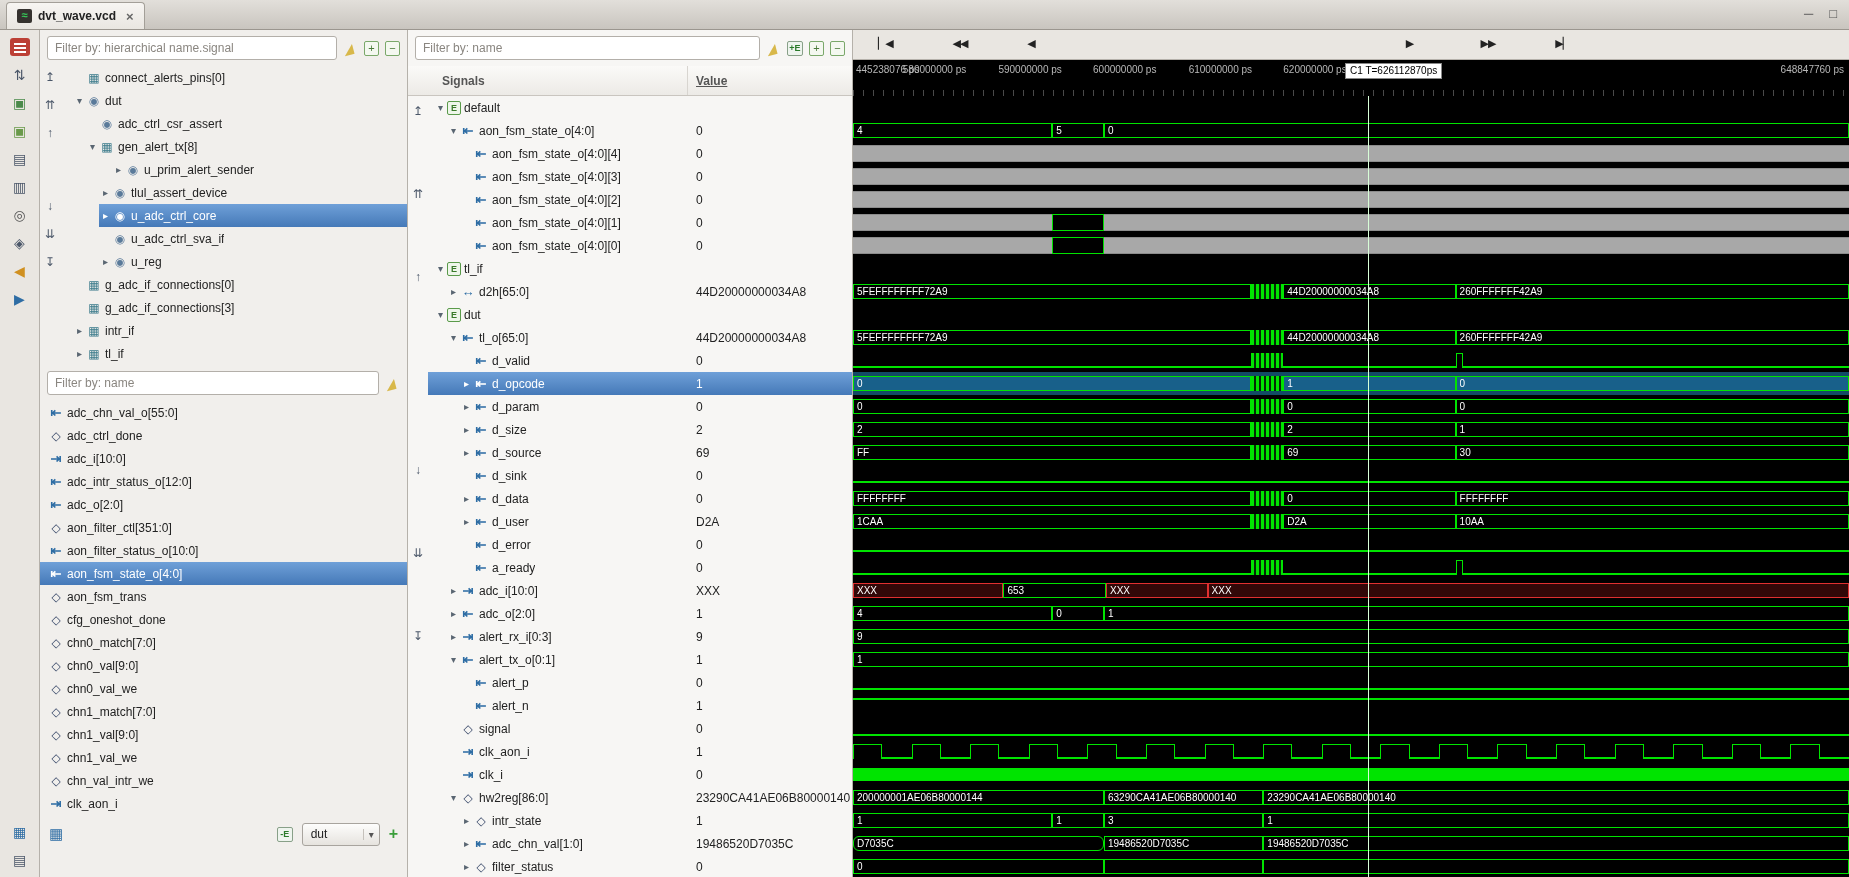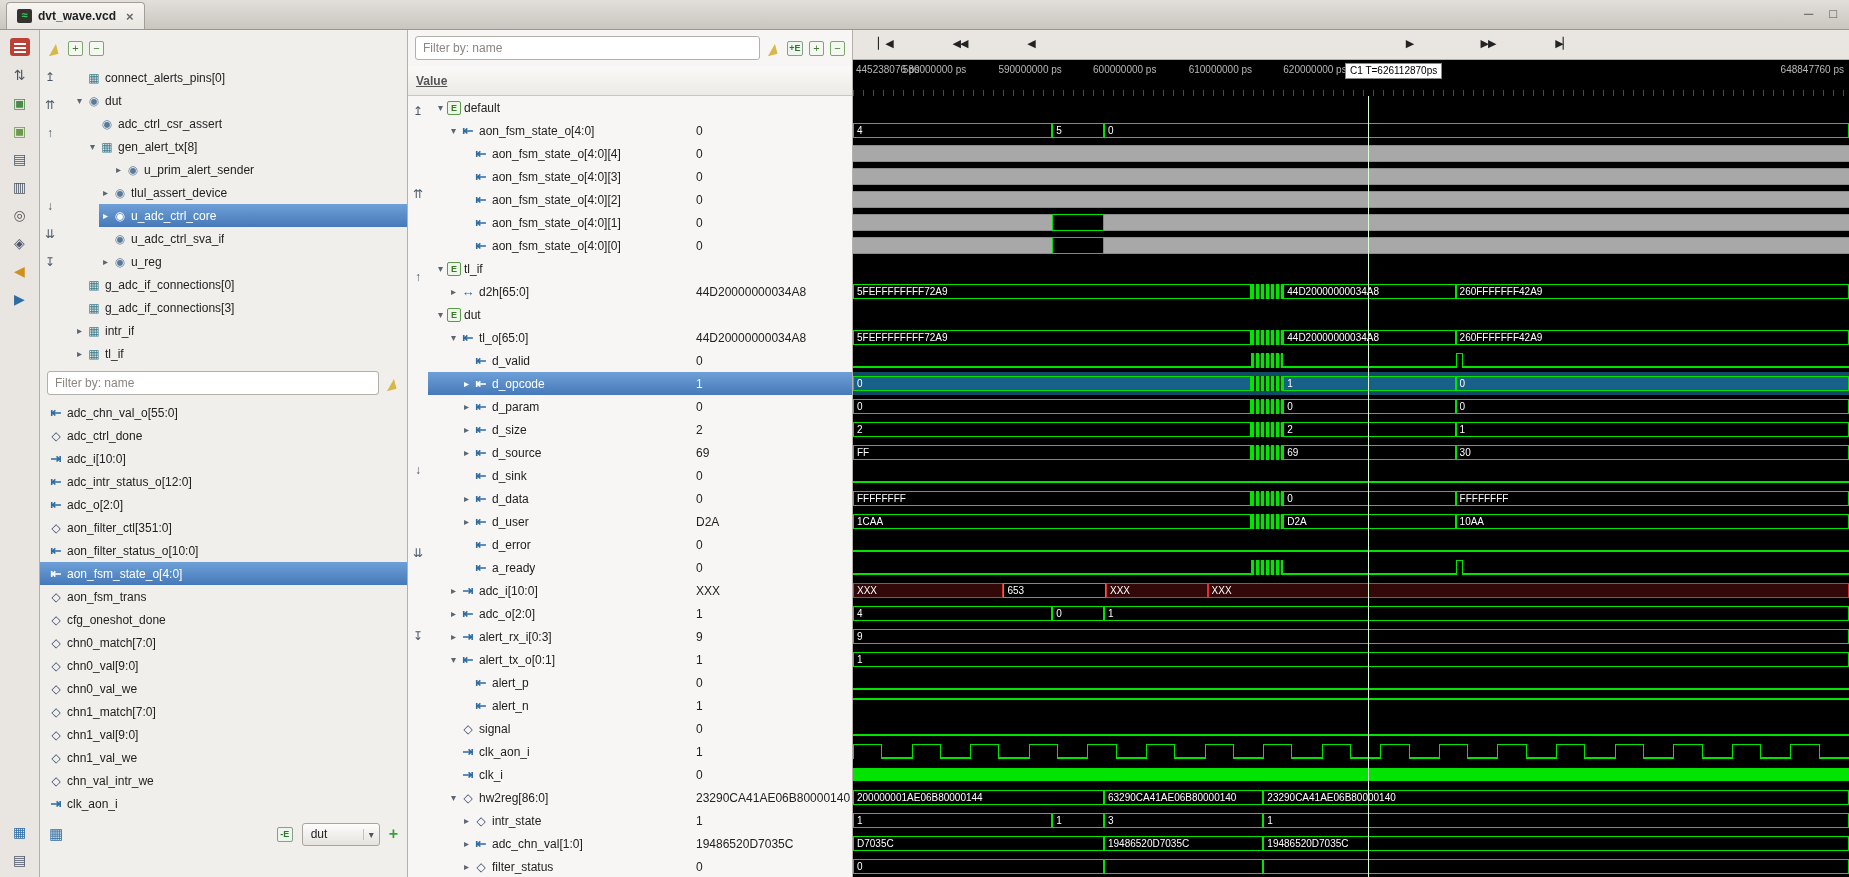--- a/index.html
+++ b/index.html
@@ -118,20 +118,21 @@
         <div class="lic " style="color: rgb(85, 85, 85);">◎</div>
         <div class="lic " style="color: rgb(74, 86, 104);">◈</div>
         <div class="lic " style="color: rgb(208, 144, 32);">◀</div>
         <div class="lic " style="color: rgb(46, 109, 164);">▶</div>
         <div class="lic mt-auto" style="color: rgb(46, 109, 164);">▦</div>
         <div class="lic" style="color: rgb(74, 86, 104);">▤</div>
       </div>
 
     <div class="hier">
       <div class="frow">
+        <input placeholder="Filter by: hierarchical name.signal" style="">
         <span class="broom">◢</span>
         <span class="sqic">+</span>
         <span class="sqic">−</span>
       </div>
       <div class="treewrap">
         <div class="strip s-tree" id="treestrip">
             <span class="nic">↥</span>
             <span class="nic">⇈</span>
             <span class="nic">↑</span>
             <span class="nic">↓</span>
@@ -332,20 +333,21 @@
 
     <div class="sigpanel">
       <div class="frow">
         <input placeholder="Filter by: name" style="">
         <span class="broom">◢</span>
         <span class="badgeE">+E</span>
         <span class="sqic">+</span>
         <span class="sqic">−</span>
       </div>
       <div class="thead">
+        <span class="c1">Signals</span>
         <span class="c2">Value</span>
       </div>
       <div class="tbwrap">
         <div class="strip s-table" id="tablestrip">
             <span class="nic">↥</span>
             <span class="nic">⇈</span>
             <span class="nic">↑</span>
             <span class="nic">↓</span>
             <span class="nic">⇊</span>
             <span class="nic">↧</span>
@@ -933,21 +935,21 @@
               <span class="slabel">1</span>
             </div>
             <div class="seg bus" style="left: 25.2%; width: 16%;">
               <span class="slabel">3</span>
             </div>
             <div class="seg bus" style="left: 41.2%; width: 58.8%;">
               <span class="slabel">1</span>
             </div>
           </div>
           <div class="wrow">
-            <div class="seg bus" style="left: 0%; width: 25.2%;">
+            <div class="seg bus" style="left: 0%; width: 25.2%; border-radius: 6px;">
               <span class="slabel">D7035C</span>
             </div>
             <div class="seg bus" style="left: 25.2%; width: 16%;">
               <span class="slabel">19486520D7035C</span>
             </div>
             <div class="seg bus" style="left: 41.2%; width: 58.8%;">
               <span class="slabel">19486520D7035C</span>
             </div>
           </div>
           <div class="wrow">

